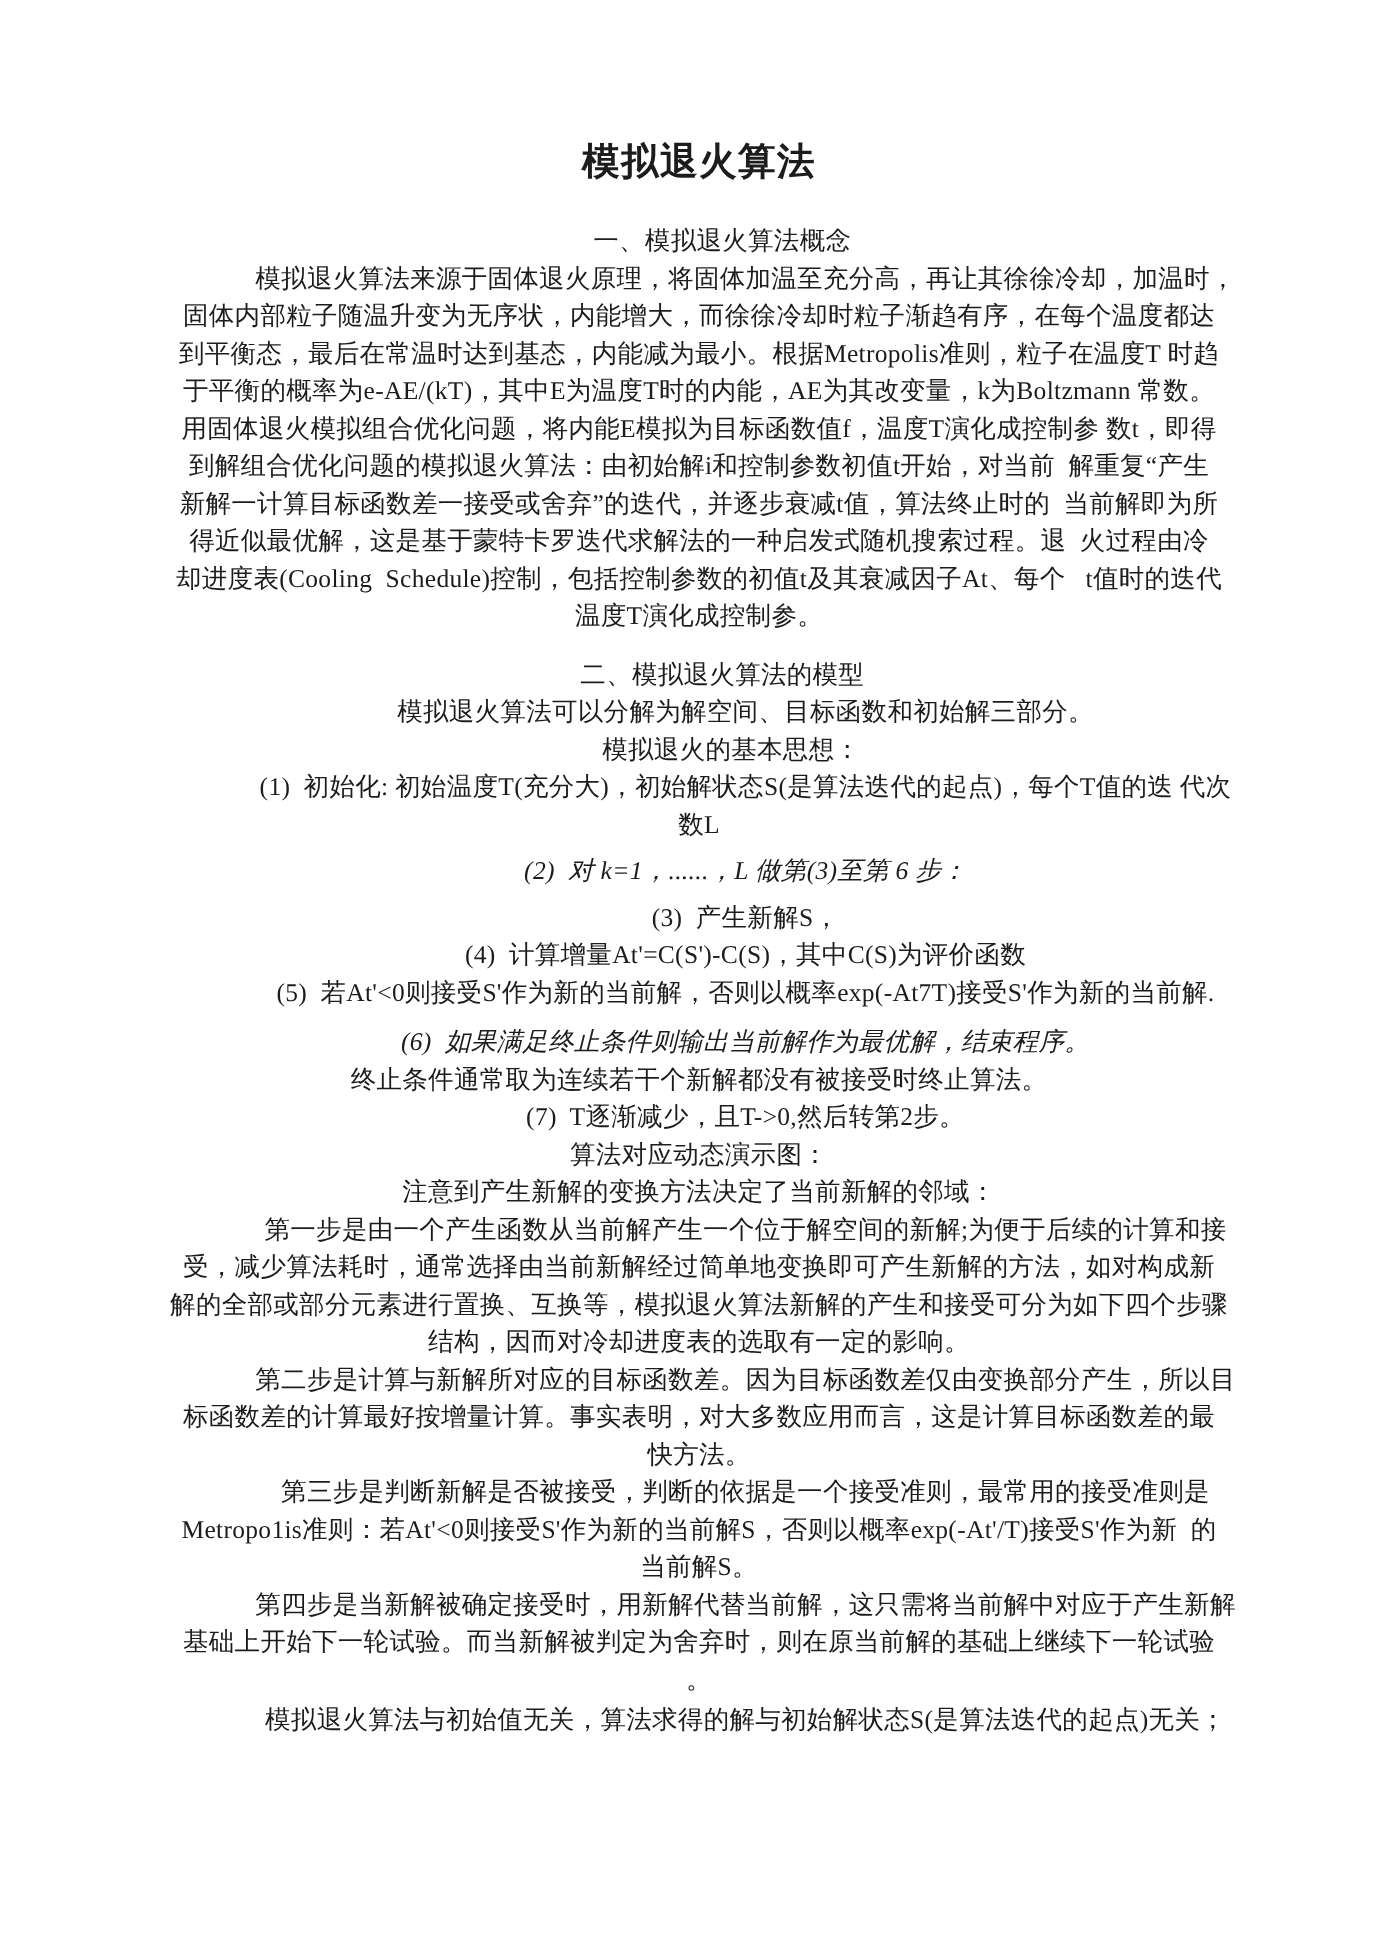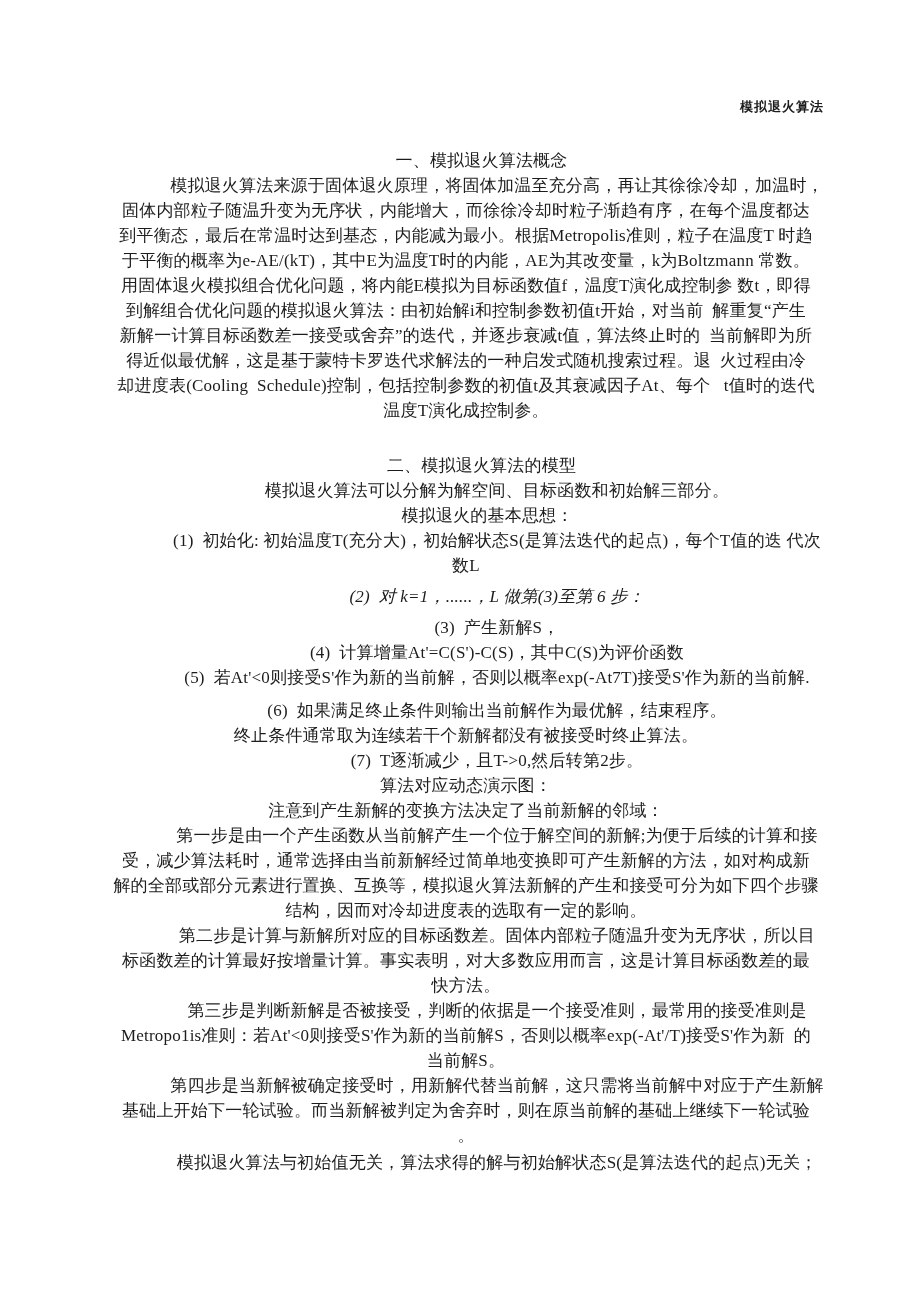--- a/index.html
+++ b/index.html
@@ -9,24 +9,24 @@
     height: 1302px;
     background: #ffffff;
     color: #1c1c1c;
     font-family: "Liberation Serif", "DejaVu Serif", serif;
     font-size: 17px;
     box-sizing: border-box;
     padding: 96px 96px 0 108px;
     overflow: hidden;
   }
   .doc-title {
-    font-family: Liberation Mono, monospace;
-    font-size: 13px;
+    font-family: Liberation Sans, sans-serif;
+    font-size: 25px;
     font-weight: bold;
-    text-align: right;
+    text-align: center;
     letter-spacing: 1px;
     line-height: 24px;
     margin: 0 0 28px 0;
   }
   .line {
     line-height: 25px;
     white-space: pre;
     letter-spacing: 0.2px;
     text-align: center;
   }
@@ -45,39 +45,39 @@
       <div class="line i2">模拟退火算法来源于固体退火原理，将固体加温至充分高，再让其徐徐冷却，加温时，</div>
       <div class="line i0">固体内部粒子随温升变为无序状，内能增大，而徐徐冷却时粒子渐趋有序，在每个温度都达</div>
       <div class="line i0">到平衡态，最后在常温时达到基态，内能减为最小。根据Metropolis准则，粒子在温度T 时趋</div>
       <div class="line i0">于平衡的概率为e-AE/(kT)，其中E为温度T时的内能，AE为其改变量，k为Boltzmann 常数。</div>
       <div class="line i0">用固体退火模拟组合优化问题，将内能E模拟为目标函数值f，温度T演化成控制参 数t，即得</div>
       <div class="line i0">到解组合优化问题的模拟退火算法：由初始解i和控制参数初值t开始，对当前  解重复“产生</div>
       <div class="line i0">新解一计算目标函数差一接受或舍弃”的迭代，并逐步衰减t值，算法终止时的  当前解即为所</div>
       <div class="line i0">得近似最优解，这是基于蒙特卡罗迭代求解法的一种启发式随机搜索过程。退  火过程由冷</div>
       <div class="line i0">却进度表(Cooling  Schedule)控制，包括控制参数的初值t及其衰减因子At、每个   t值时的迭代</div>
       <div class="line i0">温度T演化成控制参。</div>
-      <div class="line i1" style="margin-top: 30px;">二、模拟退火算法的模型</div>
+      <div class="line i1" style="margin-top: 14px;">二、模拟退火算法的模型</div>
       <div class="line i2">模拟退火算法可以分解为解空间、目标函数和初始解三部分。</div>
       <div class="line i1b">模拟退火的基本思想：</div>
       <div class="line i2">(1)  初始化: 初始温度T(充分大)，初始解状态S(是算法迭代的起点)，每个T值的迭 代次</div>
       <div class="line i0">数L</div>
       <div class="line i2" style="margin-top: 6px; font-style: italic;">(2)  对 k=1，......，L 做第(3)至第 6 步：</div>
       <div class="line i2" style="margin-top: 6px;">(3)  产生新解S，</div>
       <div class="line i2">(4)  计算增量At'=C(S')-C(S)，其中C(S)为评价函数</div>
       <div class="line i2">(5)  若At'&lt;0则接受S'作为新的当前解，否则以概率exp(-At7T)接受S'作为新的当前解.</div>
-      <div class="line i2" style="margin-top: 8px;">(6)  如果满足终止条件则输出当前解作为最优解，结束程序。</div>
+      <div class="line i2" style="margin-top: 8px; font-style: italic;">(6)  如果满足终止条件则输出当前解作为最优解，结束程序。</div>
       <div class="line i0">终止条件通常取为连续若干个新解都没有被接受时终止算法。</div>
       <div class="line i2">(7)  T逐渐减少，且T-&gt;0,然后转第2步。</div>
       <div class="line i0">算法对应动态演示图：</div>
       <div class="line i0">注意到产生新解的变换方法决定了当前新解的邻域：</div>
       <div class="line i2">第一步是由一个产生函数从当前解产生一个位于解空间的新解;为便于后续的计算和接</div>
       <div class="line i0">受，减少算法耗时，通常选择由当前新解经过简单地变换即可产生新解的方法，如对构成新</div>
       <div class="line i0">解的全部或部分元素进行置换、互换等，模拟退火算法新解的产生和接受可分为如下四个步骤</div>
       <div class="line i0">结构，因而对冷却进度表的选取有一定的影响。</div>
-      <div class="line i2">第二步是计算与新解所对应的目标函数差。固体内部粒子随温升变为无序状，所以目</div>
+      <div class="line i2">第二步是计算与新解所对应的目标函数差。因为目标函数差仅由变换部分产生，所以目</div>
       <div class="line i0">标函数差的计算最好按增量计算。事实表明，对大多数应用而言，这是计算目标函数差的最</div>
       <div class="line i0">快方法。</div>
       <div class="line i2">第三步是判断新解是否被接受，判断的依据是一个接受准则，最常用的接受准则是</div>
       <div class="line i0">Metropo1is准则：若At'&lt;0则接受S'作为新的当前解S，否则以概率exp(-At'/T)接受S'作为新  的</div>
       <div class="line i0">当前解S。</div>
       <div class="line i2">第四步是当新解被确定接受时，用新解代替当前解，这只需将当前解中对应于产生新解</div>
       <div class="line i0">基础上开始下一轮试验。而当新解被判定为舍弃时，则在原当前解的基础上继续下一轮试验</div>
       <div class="line i0">。</div>
       <div class="line i2" style="margin-top: 2px;">模拟退火算法与初始值无关，算法求得的解与初始解状态S(是算法迭代的起点)无关；</div>
     </div>

